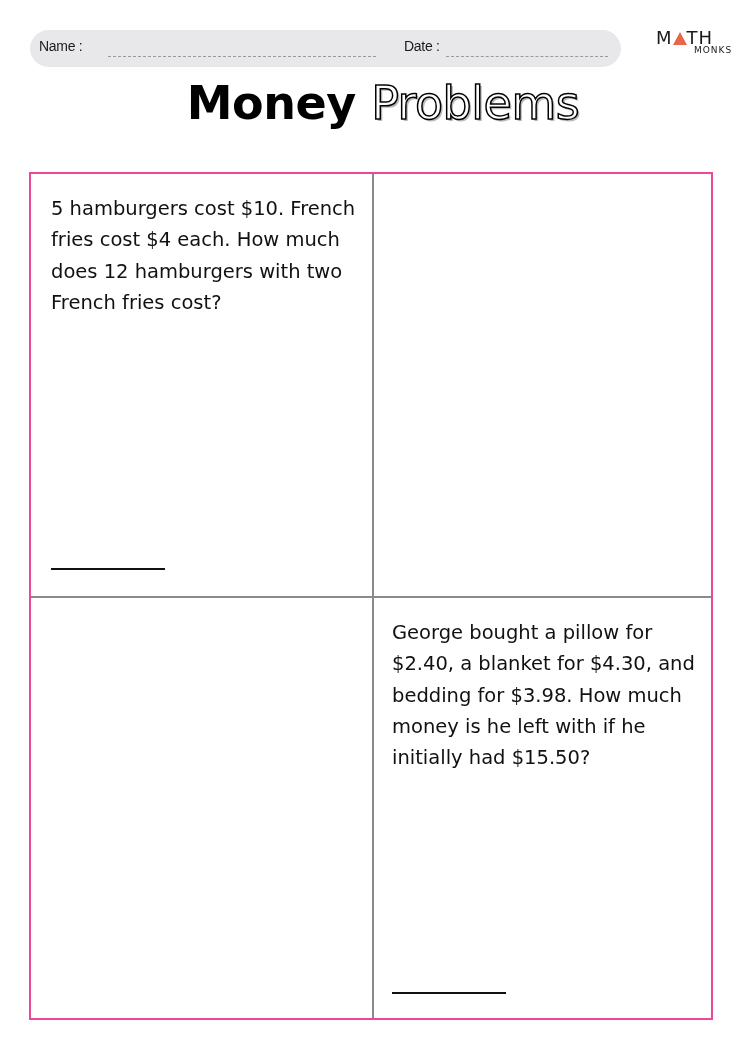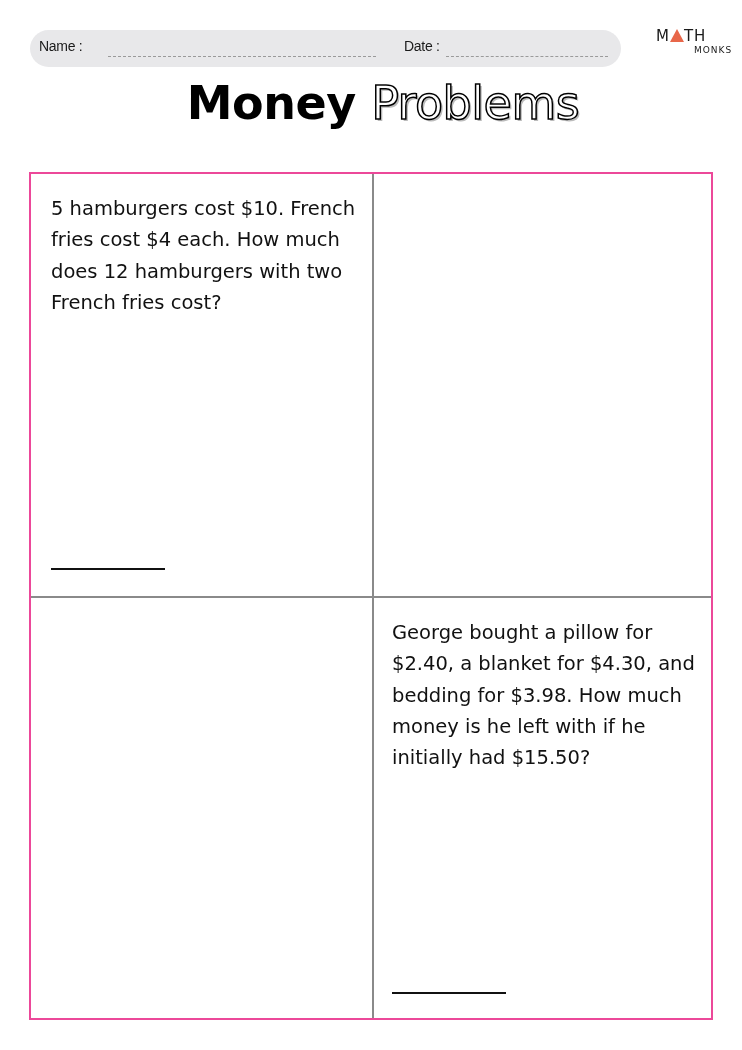--- a/index.html
+++ b/index.html
@@ -5,21 +5,21 @@
   html, body { margin: 0; padding: 0; background: #ffffff; }
   body { width: 742px; height: 1050px; position: relative; overflow: hidden;
          font-family: "DejaVu Sans", sans-serif; color: #111; }
   .header-pill { position: absolute; left: 30px; top: 30px; width: 591px; height: 37px;
                  background: #e8e8ea; border-radius: 19px; }
   .field-label { position: absolute; top: 8px; font-family: "Liberation Sans", sans-serif;
                  font-size: 14px; color: #1a1a1a; letter-spacing: -0.3px; }
   .field-line { position: absolute; top: 26px; height: 0; border-bottom: 1.5px dashed #9a9a9a; }
   .logo { position: absolute; left: 656px; top: 27px; width: 60px; height: 30px; }
   .logo-math { position: absolute; left: 0; top: 0; font-family: "DejaVu Sans", sans-serif;
-               font-size: 15px; font-weight: normal; color: #1a1a1a; letter-spacing: 1px; white-space: nowrap; }
+               font-size: 18px; font-weight: normal; color: #1a1a1a; letter-spacing: 1px; white-space: nowrap; }
   .logo-math .tri { display: inline-block; width: 0; height: 0; border-left: 7px solid transparent;
                border-right: 7px solid transparent; border-bottom: 13px solid #e8674a; vertical-align: -1px; margin: 0 0px; }
   .logo-monks { position: absolute; left: 18px; top: 18px; font-size: 9px; letter-spacing: 1px; color: #1a1a1a; padding-left: 20px; }
   .title { position: absolute; left: 0; width: 742px; top: 76px; text-align: center;
            font-family: "DejaVu Sans", sans-serif; font-size: 46px; font-weight: bold; letter-spacing: -0.5px; margin-left: 12px; }
   .title .t-solid { color: #000; }
   .title .t-outline { color: #fff; -webkit-text-stroke: 1.5px #000; font-weight: normal;
                       text-shadow: 2px 2px 0 #bbb; }
   .grid { position: absolute; left: 29px; top: 172px; width: 684px; height: 848px;
           border: 2px solid #ec4899; box-sizing: border-box; }

